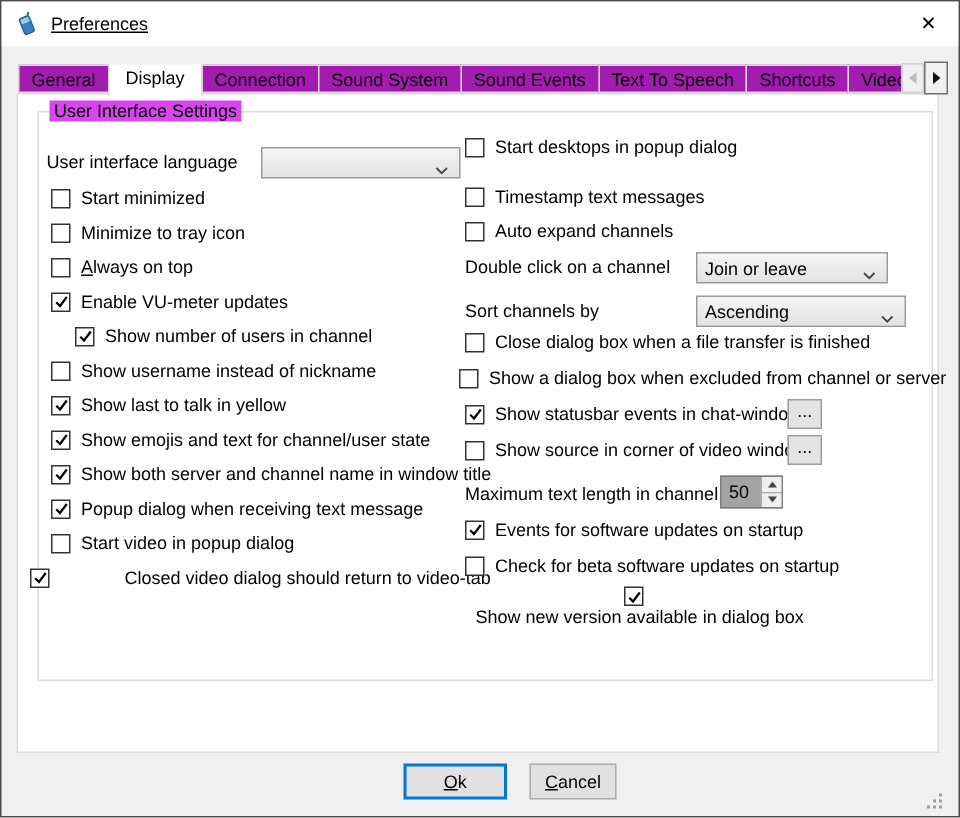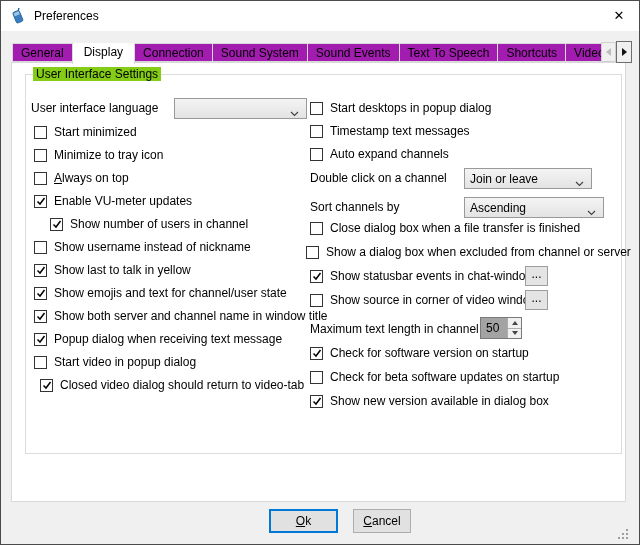--- a/index.html
+++ b/index.html
@@ -5,21 +5,21 @@
   * { margin:0; padding:0; box-sizing:border-box; }
   html,body { background:#c8c8c8; font-family:"Liberation Sans", sans-serif; }
   .window {
     position:relative; width:640px; height:545px;
     background:#f0f0f0; border:1px solid #4a4a4a;
     font-size:12px; color:#000; overflow:hidden;
   }
   
   .titlebar { position:absolute; left:0; top:0; width:100%; height:30px; background:#fff; }
   .app-icon { position:absolute; left:9px; top:7px; width:16px; height:16px; }
-  .title-text { position:absolute; left:33px; top:0; line-height:30px; }
+  .title-text { position:absolute; left:33px; top:0; line-height:30px;text-decoration:underline; }
   .close-btn { position:absolute; right:0; top:0; width:40px; height:29px;
                display:flex; align-items:center; justify-content:center; cursor:default; }
   
   .tabbar { position:absolute; left:11px; top:42px; width:589px; height:21px;
             display:flex; align-items:flex-start; overflow:hidden; white-space:nowrap; z-index:4; }
   .tab { height:19px; line-height:18px; padding:0 8px; background:#a21caf;
          border:1px solid #d9d9d9; margin-left:-1px; flex:0 0 auto; }
   .tab:first-child { margin-left:0; }
   .tab.active { height:23px; line-height:20px; margin-top:-2px; padding:0 11px;
                 background:#fff; border-bottom:none; position:relative; z-index:5; }
@@ -27,21 +27,21 @@
                 border:1px solid #d0d0d0; z-index:6; display:flex; align-items:center; justify-content:center; }
   .tab-scroll.left  { left:600px; }
   .tab-scroll.right { left:615px; top:40px; height:22px; width:16px; border-color:#6e6e6e; }
   .tri-left  { width:0; height:0; border-top:4px solid transparent; border-bottom:4px solid transparent; border-right:5px solid #bdbdbd; }
   .tri-right { width:0; height:0; border-top:4px solid transparent; border-bottom:4px solid transparent; border-left:5px solid #111; }
   
   .page { position:absolute; left:10px; top:61px; width:615px; height:440px;
           background:#fff; border:1px solid #d9d9d9; }
   .groupbox { position:absolute; left:13px; top:11px; width:597px; height:380px;
               border:1px solid #dcdcdc; }
-  .gb-label { position:absolute; left:7px; top:-8px; background:#84cc16; padding:0 3px; }
+  .gb-label { position:absolute; left:7px; top:-8px; background:#d946ef; padding:0 3px; }
   
   .row { position:absolute; height:20px; display:flex; align-items:center; white-space:nowrap; }
   .cb { width:13px; height:13px; border:1px solid #333; background:#fff; flex:0 0 auto;
         display:flex; align-items:center; justify-content:center; }
   .cb svg { visibility:hidden; }
   .cb.checked svg { visibility:visible; }
   .cb-lbl { margin-left:7px; }
   .mn { text-decoration:underline; }
   
   .combo { position:absolute; height:21px; border:1px solid #999;
@@ -204,30 +204,30 @@
       <span class="cb-lbl">Popup dialog when receiving text message</span>
     </div>
     <div class="row" style="left:22px; top:289px;">
       <span class="cb">
           <svg width="10" height="10" viewBox="0 0 10 10">
             <polyline points="1.5,5.5 4,8 8.5,2" fill="none" stroke="#000" stroke-width="1.5"></polyline>
           </svg>
         </span>
       <span class="cb-lbl">Start video in popup dialog</span>
     </div>
-    <div class="row" style="left:28px; top:312px;">
+    <div class="row" style="left:8px; top:312px;gap:43px;">
       <span class="cb checked">
           <svg width="10" height="10" viewBox="0 0 10 10">
             <polyline points="1.5,5.5 4,8 8.5,2" fill="none" stroke="#000" stroke-width="1.5"></polyline>
           </svg>
         </span>
       <span class="cb-lbl">Closed video dialog should return to video-tab</span>
     </div>
 
-    <div class="row" style="left:298px; top:35px;">
+    <div class="row" style="left:298px; top:25px;">
       <span class="cb">
           <svg width="10" height="10" viewBox="0 0 10 10">
             <polyline points="1.5,5.5 4,8 8.5,2" fill="none" stroke="#000" stroke-width="1.5"></polyline>
           </svg>
         </span>
       <span class="cb-lbl">Start desktops in popup dialog</span>
     </div>
     <div class="row" style="left:298px; top:58px;">
       <span class="cb">
           <svg width="10" height="10" viewBox="0 0 10 10">
@@ -322,31 +322,31 @@
           </div>
       </div>
     </div>
 
     <div class="row" style="left:298px; top:280px;">
       <span class="cb checked">
           <svg width="10" height="10" viewBox="0 0 10 10">
             <polyline points="1.5,5.5 4,8 8.5,2" fill="none" stroke="#000" stroke-width="1.5"></polyline>
           </svg>
         </span>
-      <span class="cb-lbl">Check for software version on startup</span>
+      <span class="cb-lbl">Events for software updates on startup</span>
     </div>
     <div class="row" style="left:298px; top:304px;">
       <span class="cb">
           <svg width="10" height="10" viewBox="0 0 10 10">
             <polyline points="1.5,5.5 4,8 8.5,2" fill="none" stroke="#000" stroke-width="1.5"></polyline>
           </svg>
         </span>
       <span class="cb-lbl">Check for beta software updates on startup</span>
     </div>
-    <div class="row" style="left:298px; top:328px;">
+    <div class="row" style="left:298px; top:328px;flex-direction:column;">
       <span class="cb checked">
           <svg width="10" height="10" viewBox="0 0 10 10">
             <polyline points="1.5,5.5 4,8 8.5,2" fill="none" stroke="#000" stroke-width="1.5"></polyline>
           </svg>
         </span>
       <span class="cb-lbl">Show new version available in dialog box</span>
     </div>
   </div>
 
   <div class="btn default btn-ok">

